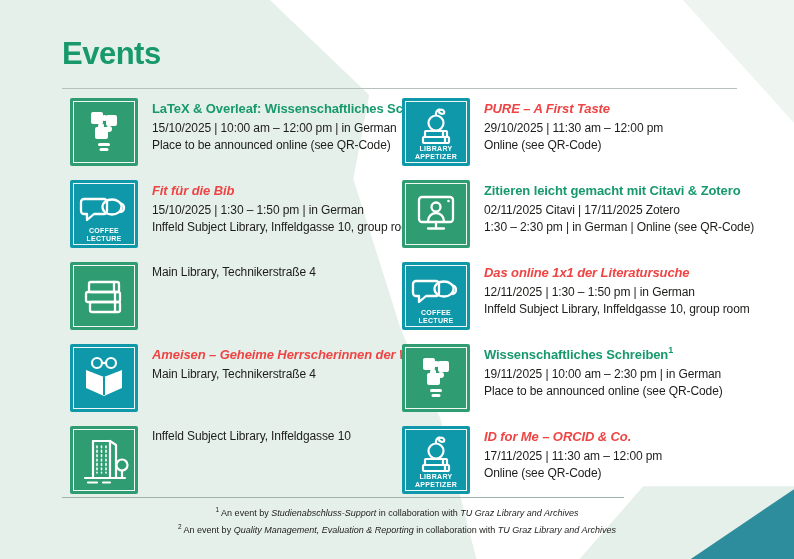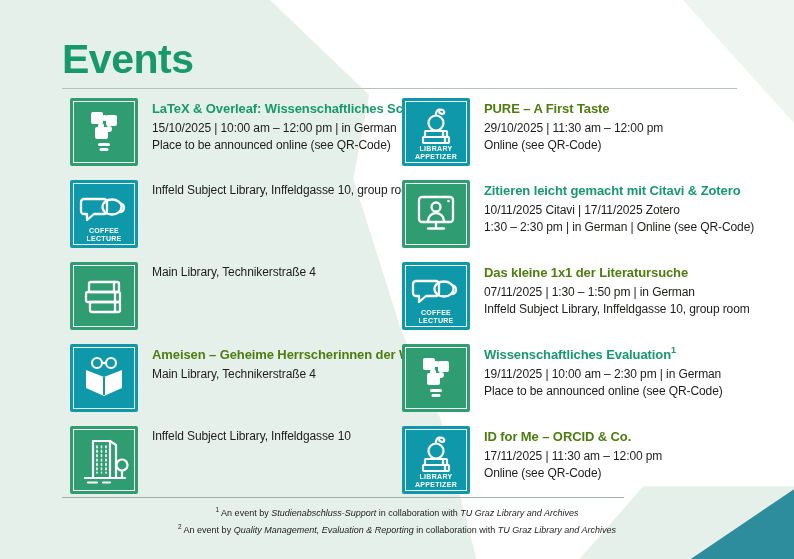--- a/index.html
+++ b/index.html
@@ -13,21 +13,21 @@
     clip-path:polygon(0 0,34% 0,46.5% 17%,44.5% 32%,50.5% 59%,55.5% 75%,60% 100%,0 100%);}
   .bg-pale-top{position:absolute;inset:0;background:#eef5f1;
     clip-path:polygon(86% 0,100% 0,100% 22%);}
   .bg-corner-mint{position:absolute;inset:0;background:#e6f0ea;
     clip-path:polygon(73% 100%,81% 87%,100% 87%,100% 100%);}
   .bg-corner-teal{position:absolute;inset:0;background:#2e8d9c;
     clip-path:polygon(87% 100%,100% 87.5%,100% 100%);}
 
   .page-title{
     position:absolute;left:62px;top:36px;
-    font-size:41px;font-weight:bold;color:#17996c;letter-spacing:-.5px;
+    font-size:31px;font-weight:bold;color:#17996c;letter-spacing:-.5px;
   }
   .title-rule{position:absolute;left:62px;top:88px;width:675px;height:1px;background:#b3c3ba;}
   .footer-rule{position:absolute;left:62px;top:497px;width:562px;height:1px;background:#9fb3a8;}
 
   .events{position:absolute;top:98px;left:70px;width:700px;}
   .col{position:absolute;top:0;}
   .col-left{left:0;}
   .col-right{left:332px;}
   .event{height:82px;display:flex;align-items:flex-start;}
   .icon{
@@ -39,21 +39,21 @@
   .icon svg{position:absolute;left:0;top:0;width:68px;height:68px;}
   .icon-caption{
     position:absolute;left:5px;right:5px;bottom:5px;
     color:#fff;font-weight:bold;font-size:7px;line-height:8px;
     text-align:center;letter-spacing:.3px;
   }
   .event-text{margin-left:14px;padding-top:2px;}
   .event-title{font-size:13px;font-weight:bold;white-space:nowrap;margin-bottom:4px;letter-spacing:-.1px;}
   .event-title sup{font-size:9px;position:relative;top:-1px;}
   .t-green{color:#17996c;}
-  .t-teal{color:#4d7c0f;}
+  .t-teal{color:#ef4444;font-style:italic;}
   .event-line{font-size:12px;line-height:16.5px;color:#1d1d1b;white-space:nowrap;letter-spacing:-.1px;}
 
   .footnotes{
     position:absolute;left:0;right:0;top:503px;text-align:center;
     font-size:9px;line-height:13px;color:#1d1d1b;
   }
   .footnotes sup{font-size:6.5px;}
 </style>
 </head>
 <body>
@@ -100,20 +100,22 @@
           <svg viewBox="0 0 68 68">
             <g fill="none" stroke="#fff" stroke-width="2.3" stroke-linecap="round" stroke-linejoin="round">
               <path d="M14 19 h20 a3 3 0 0 1 3 3 v9 a3 3 0 0 1 -3 3 h-10 l-7 6 v-6 h-3 a3 3 0 0 1 -3 -3 v-9 a3 3 0 0 1 3 -3 z"></path>
               <ellipse cx="42" cy="27" rx="9.5" ry="7.5"></ellipse>
               <path d="M51 23.5 a4.5 4.5 0 0 1 0 8.5"></path>
             </g>
           </svg>
           <div class="icon-caption">COFFEE LECTURE</div>
         </div>
         <div class="event-text">
+          <div class="event-title t-teal"><span>Fit für die Bib</span><sup></sup></div>
+          <div class="event-line">15/10/2025 | 1:30 – 1:50 pm | in German</div>
           <div class="event-line">Inffeld Subject Library, Inffeldgasse 10, group room</div>
         </div>
       </div>
 
       <div class="event">
         <div class="icon ic-green">
           <svg viewBox="0 0 68 68">
             <g fill="none" stroke="#fff" stroke-width="2.3" stroke-linecap="round" stroke-linejoin="round">
               <rect x="19" y="20" width="30" height="10" rx="2"></rect>
               <rect x="16" y="30" width="34" height="10" rx="2"></rect>
@@ -198,39 +200,39 @@
               <circle cx="34" cy="27" r="4.5"></circle>
               <path d="M26 41 a8 8 0 0 1 16 0"></path>
               <path d="M34 42 v5 M26 48.5 h16"></path>
             </g>
             <circle cx="46.5" cy="21" r="1.3" fill="#fff"></circle>
           </svg>
           <div class="icon-caption"></div>
         </div>
         <div class="event-text">
           <div class="event-title t-green"><span>Zitieren leicht gemacht mit Citavi &amp; Zotero</span><sup></sup></div>
-          <div class="event-line">10/11/2025 Citavi | 17/11/2025 Zotero</div>
+          <div class="event-line">02/11/2025 Citavi | 17/11/2025 Zotero</div>
           <div class="event-line">1:30 – 2:30 pm | in German | Online (see QR-Code)</div>
         </div>
       </div>
 
       <div class="event">
         <div class="icon ic-teal">
           <svg viewBox="0 0 68 68">
             <g fill="none" stroke="#fff" stroke-width="2.3" stroke-linecap="round" stroke-linejoin="round">
               <path d="M14 19 h20 a3 3 0 0 1 3 3 v9 a3 3 0 0 1 -3 3 h-10 l-7 6 v-6 h-3 a3 3 0 0 1 -3 -3 v-9 a3 3 0 0 1 3 -3 z"></path>
               <ellipse cx="42" cy="27" rx="9.5" ry="7.5"></ellipse>
               <path d="M51 23.5 a4.5 4.5 0 0 1 0 8.5"></path>
             </g>
           </svg>
           <div class="icon-caption">COFFEE LECTURE</div>
         </div>
         <div class="event-text">
-          <div class="event-title t-teal"><span>Das kleine 1x1 der Literatursuche</span><sup></sup></div>
-          <div class="event-line">07/11/2025 | 1:30 – 1:50 pm | in German</div>
+          <div class="event-title t-teal"><span>Das online 1x1 der Literatursuche</span><sup></sup></div>
+          <div class="event-line">12/11/2025 | 1:30 – 1:50 pm | in German</div>
           <div class="event-line">Inffeld Subject Library, Inffeldgasse 10, group room</div>
         </div>
       </div>
 
       <div class="event">
         <div class="icon ic-green">
           <svg viewBox="0 0 68 68">
             <g fill="#fff">
               <rect x="21" y="14" width="12" height="12" rx="2"></rect>
               <rect x="36" y="17" width="11" height="11" rx="2"></rect>
@@ -238,21 +240,21 @@
               <circle cx="34.5" cy="20" r="3"></circle>
               <circle cx="39" cy="31" r="3"></circle>
               <circle cx="31" cy="28" r="3"></circle>
               <rect x="28" y="45" width="12" height="3" rx="1.5"></rect>
               <rect x="29.5" y="50" width="9" height="3" rx="1.5"></rect>
             </g>
           </svg>
           <div class="icon-caption"></div>
         </div>
         <div class="event-text">
-          <div class="event-title t-green"><span>Wissenschaftliches Evaluation</span><sup>1</sup></div>
+          <div class="event-title t-green"><span>Wissenschaftliches Schreiben</span><sup>1</sup></div>
           <div class="event-line">19/11/2025 | 10:00 am – 2:30 pm | in German</div>
           <div class="event-line">Place to be announced online (see QR-Code)</div>
         </div>
       </div>
 
       <div class="event">
         <div class="icon ic-teal">
           <svg viewBox="0 0 68 68">
             <g fill="none" stroke="#fff" stroke-width="2.2" stroke-linecap="round" stroke-linejoin="round">
               <circle cx="34" cy="25" r="7.5"></circle>

